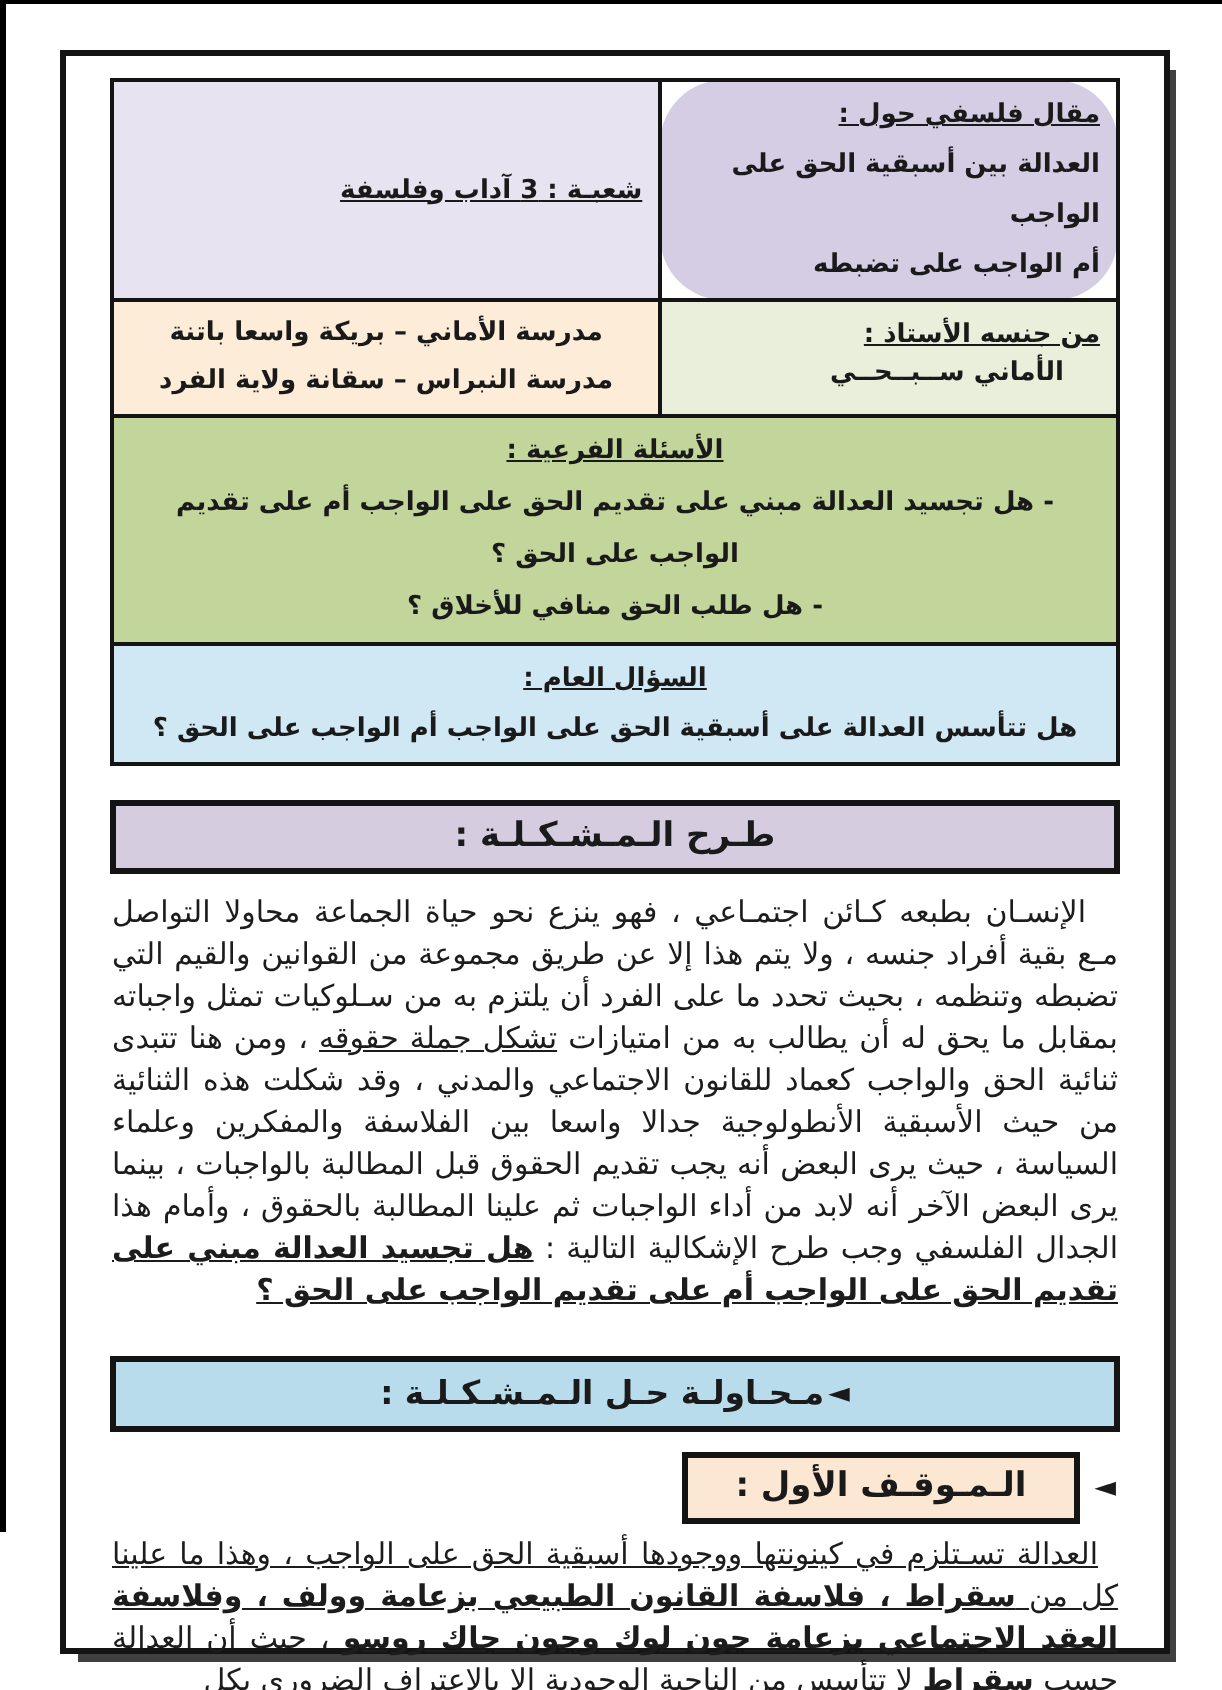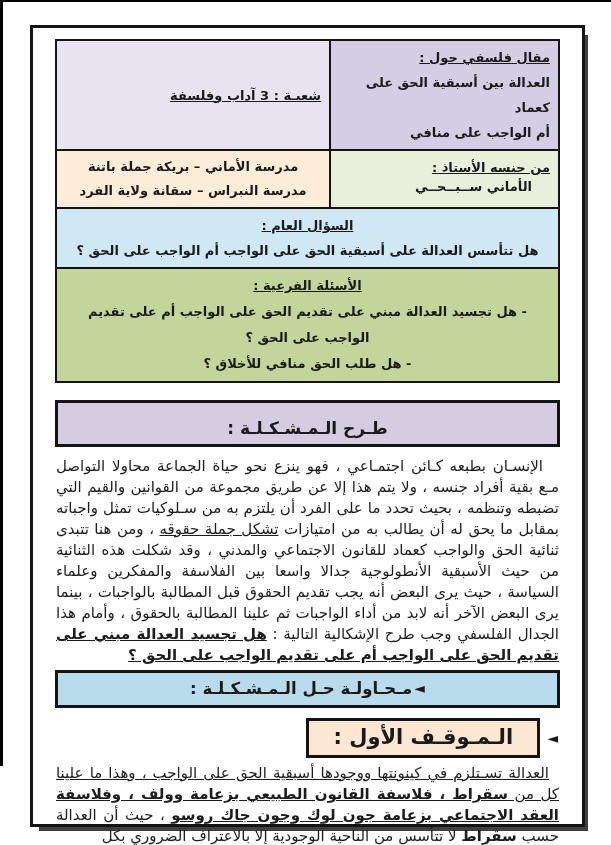--- a/index.html
+++ b/index.html
@@ -21,62 +21,62 @@
 
   table.header-table{width:100%;border-collapse:collapse;table-layout:fixed;}
   table.header-table td{
     border:2px solid var(--border,#141414);
     font-size:13px;font-weight:bold;vertical-align:middle;
     padding:4px 8px;box-sizing:border-box;
   }
   col.c-right{width:45.5%;}
   col.c-left{width:54.5%;}
 
-  .cell-essay{background:var(--essay_bg,#d5cde3);height:78px;}
+  .cell-essay{background:var(--essay_bg,#d5cde3);height:78px;border-radius:32px;}
   .cell-essay div{line-height:25px;}
   .cell-class{background:var(--class_bg,#e8e3f0);font-size:13.5px;}
   .cell-teacher{background:var(--teacher_bg,#eaefdc);height:47px;}
   .cell-teacher .name{padding-right:18px;line-height:24px;letter-spacing:1px;}
   .cell-school{background:var(--school_bg,#fcecd8);text-align:center;}
   .cell-school div{line-height:24px;}
   .cell-general{background:var(--general_bg,#d0e7f4);height:52px;text-align:center;}
   .cell-general div{line-height:25px;}
   .cell-sub{background:var(--sub_bg,#c2d69b);height:102px;text-align:center;padding:6px 10px 8px;}
   .cell-sub div{line-height:26px;}
 
   .u{text-decoration:underline;}
   .b{font-weight:bold;}
 
   .pose-box{
     margin:17px 0 0;border:3px solid var(--border,#141414);
     background:var(--pose_bg,#d5cce0);
     text-align:center;font-weight:bold;font-size:17px;
-    padding:15px 0 6px;
+    padding:5px 0 6px;
   }
 
   .para{
     margin:9px 1px 0;font-size:15px;line-height:21px;
     text-align:justify;color:#1c1c1c;
   }
   .para.first{text-indent:16px;}
 
   .solve-box{
-    margin:4px 0 0;border:3px solid var(--border,#141414);
+    margin:22px 0 0;border:3px solid var(--border,#141414);
     background:var(--solve_bg,#b8dcec);
     text-align:center;font-weight:bold;font-size:16.5px;
     padding:6px 0 7px;
   }
   .solve-box .arrow{font-size:14px;vertical-align:1px;margin-left:2px;}
 
   .pos-row{margin:10px 2px 0;display:flex;align-items:center;gap:7px;}
   .pos-arrow{font-size:14px;line-height:1;}
   .pos-box{
     border:3px solid var(--border,#141414);
     background:var(--position_bg,#fce7d2);
-    font-weight:bold;font-size:21px;
+    font-weight:bold;font-size:17px;
     padding:4px 24px 6px;
     text-align:center;
   }
 
   .para2{margin-top:5px;text-indent:10px;}
 </style>
 </head>
 <body>
 
 <div class="scan-left"></div>
@@ -86,48 +86,48 @@
 
   <table class="header-table">
     <colgroup>
         <col class="c-right">
         <col class="c-left">
       </colgroup>
     <tbody>
         <tr>
       <td class="cell-essay">
         <div class="u">مقال فلسفي حول :</div>
-        <div>العدالة بين أسبقية الحق على كعماد</div>
-        <div>أم الواجب على منافي</div>
+        <div>العدالة بين أسبقية الحق على الواجب</div>
+        <div>أم الواجب على تضبطه</div>
       </td>
       <td class="cell-class">
         <span class="u">شعبـة : 3 آداب وفلسفة</span>
       </td>
     </tr>
     <tr>
       <td class="cell-teacher">
         <div class="u">من جنسه الأستاذ :</div>
         <div class="name">الأماني ســبــحــي</div>
       </td>
       <td class="cell-school">
-        <div>مدرسة الأماني – بريكة جملة باتنة</div>
+        <div>مدرسة الأماني – بريكة واسعا باتنة</div>
         <div>مدرسة النبراس – سقانة ولاية الفرد</div>
-      </td>
-    </tr>
-    <tr>
-      <td colspan="2" class="cell-general">
-        <div class="u">السؤال العام :</div>
-        <div>هل تتأسس العدالة على أسبقية الحق على الواجب أم الواجب على الحق ؟</div>
       </td>
     </tr>
     <tr>
       <td colspan="2" class="cell-sub">
         <div class="u">الأسئلة الفرعية :</div>
         <div>- هل تجسيد العدالة مبني على تقديم الحق على الواجب أم على تقديم الواجب على الحق ؟</div>
         <div>- هل طلب الحق منافي للأخلاق ؟</div>
+      </td>
+    </tr>
+    <tr>
+      <td colspan="2" class="cell-general">
+        <div class="u">السؤال العام :</div>
+        <div>هل تتأسس العدالة على أسبقية الحق على الواجب أم الواجب على الحق ؟</div>
       </td>
     </tr>
   </tbody>
     </table>
 
   <div class="pose-box">
     <span>طـرح الـمـشـكـلـة :</span>
   </div>
 
   <p class="para first"><span>الإنسـان بطبعه كـائن اجتمـاعي ، فهو ينزع نحو حياة الجماعة محاولا التواصل مـع بقية أفراد جنسه ، ولا يتم هذا إلا عن طريق مجموعة من القوانين والقيم التي تضبطه وتنظمه ، بحيث تحدد ما على الفرد أن يلتزم به من سـلوكيات تمثل واجباته بمقابل ما يحق له أن يطالب به من امتيازات </span><span class="u">تشكل جملة حقوقه</span><span> ، ومن هنا تتبدى ثنائية الحق والواجب كعماد للقانون الاجتماعي والمدني ، وقد شكلت هذه الثنائية من حيث الأسبقية الأنطولوجية جدالا واسعا بين الفلاسفة والمفكرين وعلماء السياسة ، حيث يرى البعض أنه يجب تقديم الحقوق قبل المطالبة بالواجبات ، بينما يرى البعض الآخر أنه لابد من أداء الواجبات ثم علينا المطالبة بالحقوق ، وأمام هذا الجدال الفلسفي وجب طرح الإشكالية التالية : </span><span class="b u">هل تجسيد العدالة مبني على تقديم الحق على الواجب أم على تقديم الواجب على الحق ؟</span></p>

